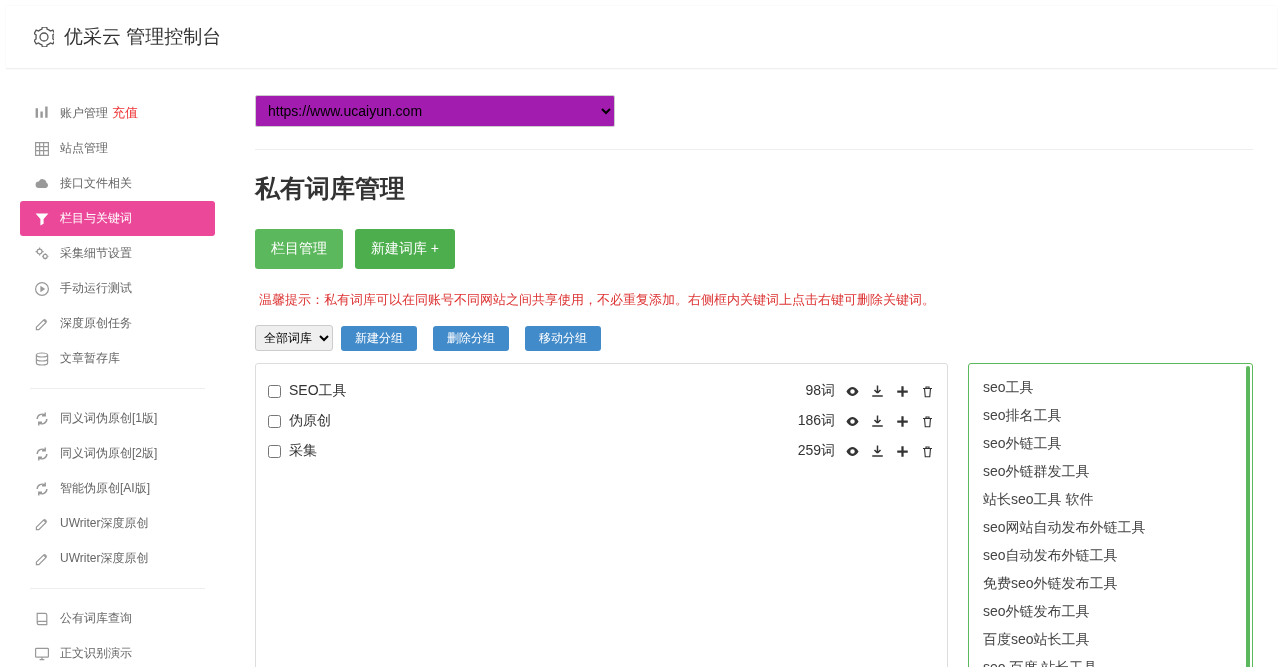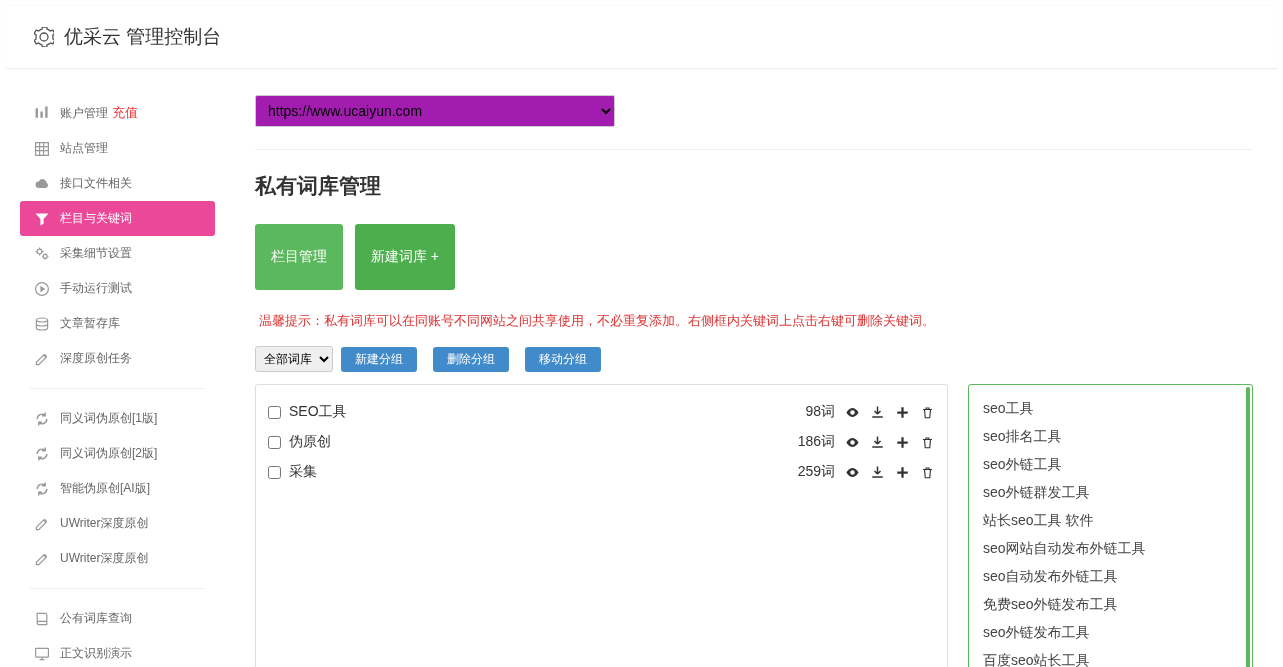--- a/index.html
+++ b/index.html
@@ -21,23 +21,23 @@
 .nav-item.active { background: #ec4899; color: #fff; }
 .nav-item.active .nav-icon { color: #fff; }
 .nav-icon { width: 16px; height: 16px; margin-right: 10px; color: #999; flex-shrink: 0; }
 .nav-label { font-size: 12px; }
 .nav-badge { color: #e33; margin-left: 4px; font-size: 13px; }
 .nav-divider { height: 1px; background: #eee; margin: 12px 20px; }
 
 
 .site-select { width: 360px; height: 32px; border: 1px solid #ccc; border-radius: 2px; padding: 0 8px; font-size: 14px; background: #a21caf; }
 .hr { height: 1px; background: #eee; margin: 22px 0; }
-.page-title { font-size: 21px; color: #333; margin-bottom: 24px; }
-
-.btn { display: inline-flex; align-items: center; padding: 24px 16px; border: none; border-radius: 3px; font-size: 14px; color: #fff; cursor: pointer; margin-right: 8px; }
+.page-title { font-size: 25px; color: #333; margin-bottom: 24px; }
+
+.btn { display: inline-flex; align-items: center; padding: 11px 16px; border: none; border-radius: 3px; font-size: 14px; color: #fff; cursor: pointer; margin-right: 8px; }
 .btn-sm { padding: 4px 14px; font-size: 12px; }
 .btn-green { background: #5cb85c; }
 .btn-green.alt { background: #4cae4c; }
 .btn-blue { background: #428bca; }
 
 .tip { color: #d33; font-size: 13px; margin: 20px 0 14px 0; padding: 2px 4px; }
 
 .toolbar { display: flex; align-items: center; gap: 8px; margin-bottom: 12px; }
 .small-select { height: 26px; border: 1px solid #ccc; border-radius: 3px; font-size: 12px; padding: 0 4px; }
 
@@ -178,32 +178,32 @@
             <span class="nav-icon">
               <svg viewBox="0 0 20 20" width="16" height="16">
                 <use href="#i-play"></use>
               </svg>
             </span>
             <span class="nav-label">手动运行测试</span>
           </div>
           <div class="nav-item">
             <span class="nav-icon">
               <svg viewBox="0 0 20 20" width="16" height="16">
+                <use href="#i-edit"></use>
+              </svg>
+            </span>
+            <span class="nav-label">深度原创任务</span>
+          </div>
+          <div class="nav-item">
+            <span class="nav-icon">
+              <svg viewBox="0 0 20 20" width="16" height="16">
                 <use href="#i-stack"></use>
               </svg>
             </span>
             <span class="nav-label">文章暂存库</span>
-          </div>
-          <div class="nav-item">
-            <span class="nav-icon">
-              <svg viewBox="0 0 20 20" width="16" height="16">
-                <use href="#i-edit"></use>
-              </svg>
-            </span>
-            <span class="nav-label">深度原创任务</span>
           </div>
         </div>
       <div class="nav-divider"></div>
       <div id="nav2">
           <div class="nav-item">
             <span class="nav-icon">
               <svg viewBox="0 0 20 20" width="16" height="16">
                 <use href="#i-refresh"></use>
               </svg>
             </span>

